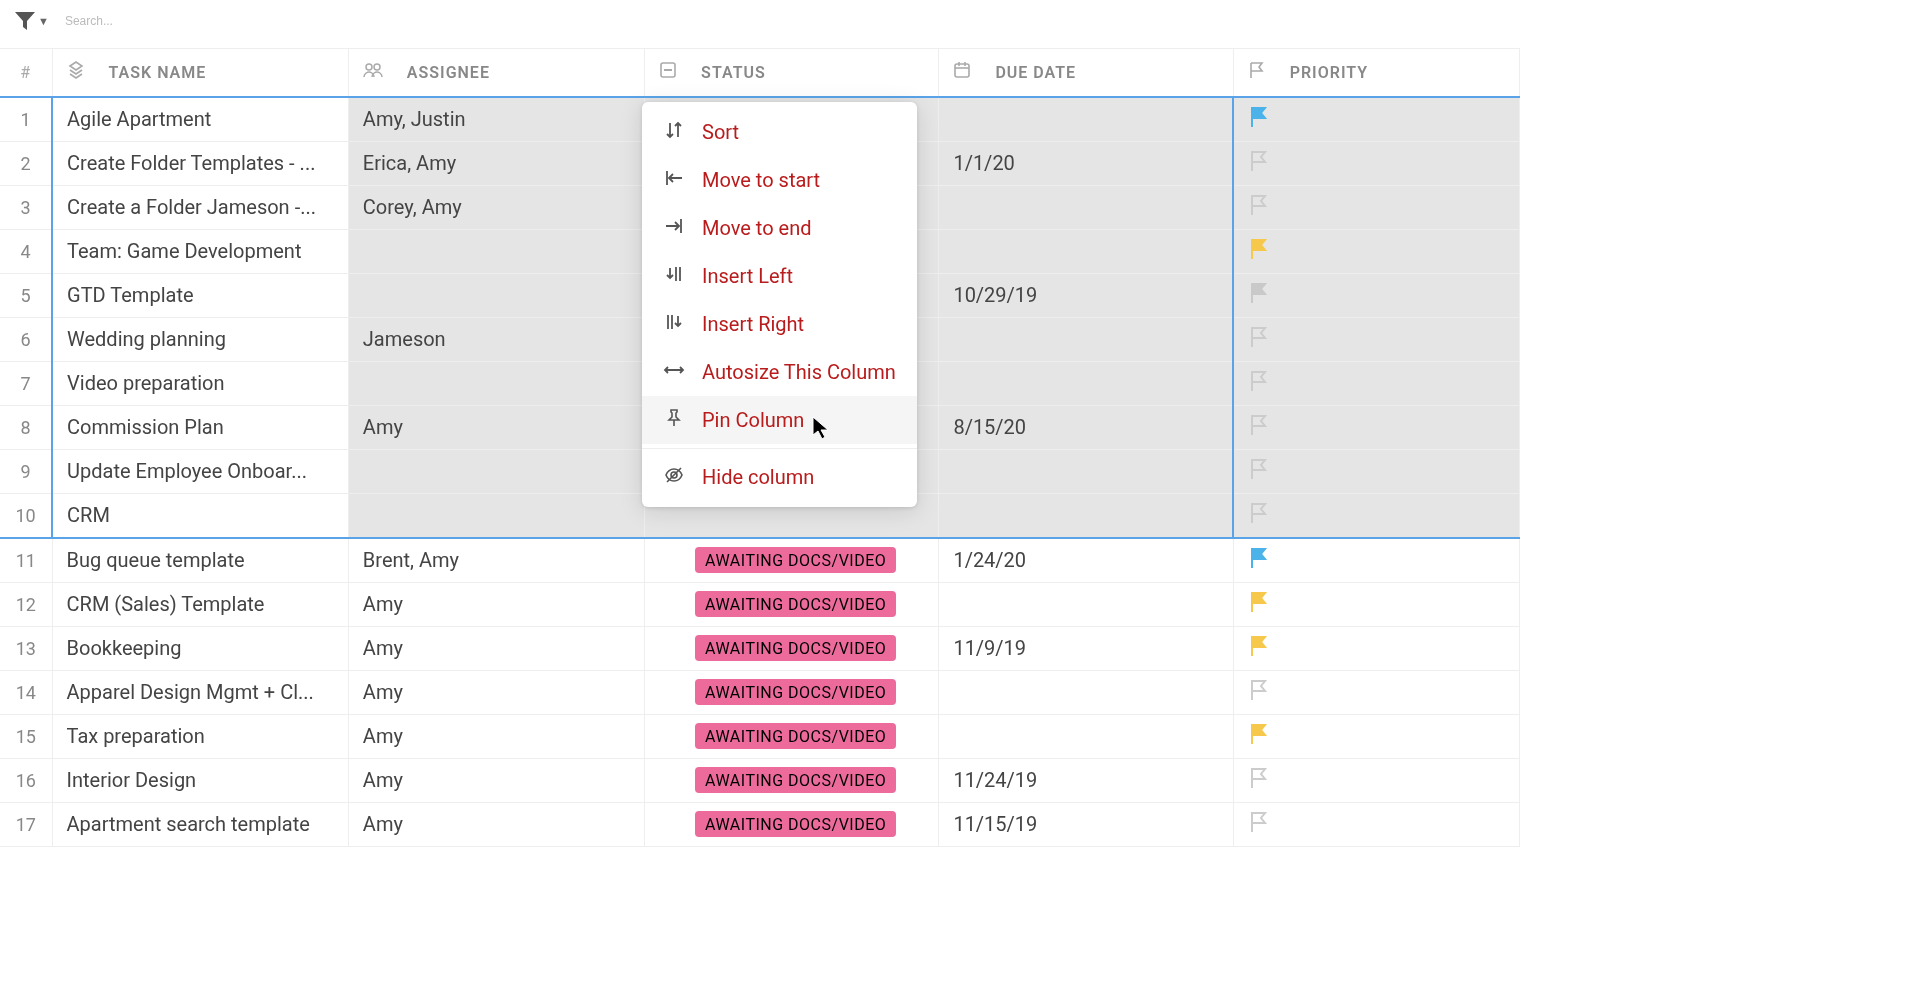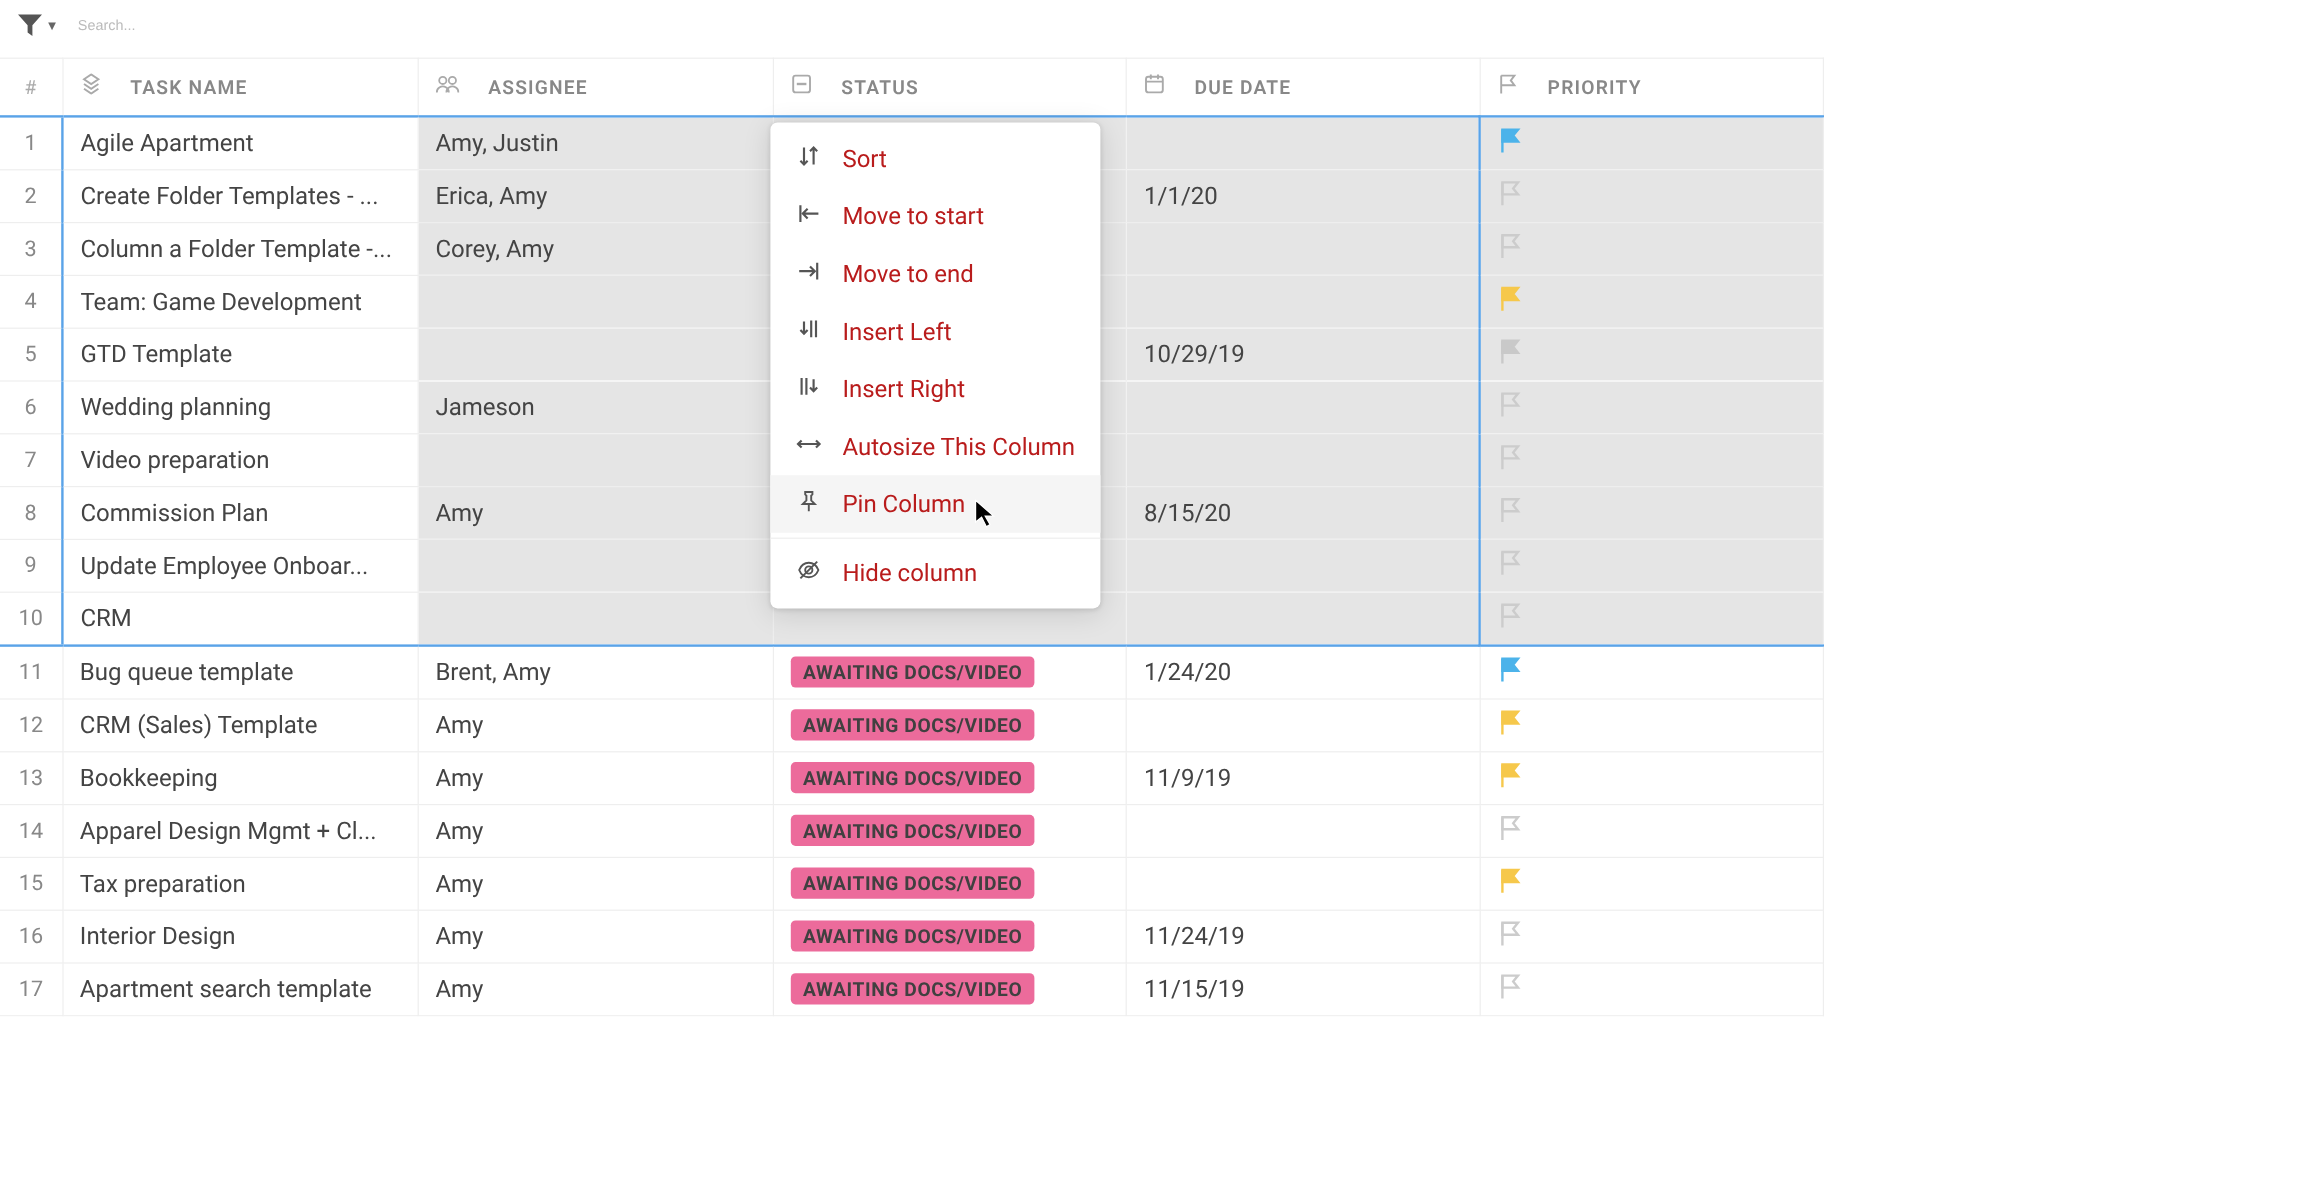--- a/index.html
+++ b/index.html
@@ -69,26 +69,27 @@
   tbody tr.sel td.rownum { background:#fff; }
   tbody tr.sel td.taskname-cell { background:#fff; }
   tbody tr.sel-first td { border-top: 2px solid #5aa3e8; }
   tbody tr.sel-last td  { border-bottom: 2px solid #5aa3e8; }
   tbody tr.sel td:nth-child(2) { border-left: 2px solid #5aa3e8; }
   tbody tr.sel td:nth-child(5).sel-right-edge { border-right: 2px solid #5aa3e8; }
 
   .badge {
     display:inline-block;
     background:#ec6b9b;
-    color:#404040;
-    font-weight:700;
+    color:#000000;
+    font-weight:400;
     font-size:16px;
     letter-spacing:0.5px;
     padding:4px 10px 3px 10px;
     border-radius:4px;
+    margin-left:36px;
   }
   .flag { width:22px; height:22px; display:inline-block; }
   .flag svg { width:22px; height:22px; }
 
   .col-num { width:52px; }
   .col-task { width:296px; }
   .col-assignee { width:296px; }
   .col-status { width:294px; }
   .col-date { width:294px; }
   .col-priority { width:286px; }
@@ -215,21 +216,21 @@
           <td>Erica, Amy</td>
           <td></td>
           <td class="sel-right-edge">1/1/20</td>
           <td><span class="flag"><svg viewBox="0 0 22 22">
                 <path d="M4 2 V21" stroke="#ccc" stroke-width="2"></path>
                 <path d="M4 2 H17 L13 7 L17 12 H4 Z" fill="none" stroke="#ccc" stroke-width="2"></path>
               </svg></span></td>
         </tr>
         <tr class="sel">
           <td class="rownum">3</td>
-          <td class="taskname-cell">Column a Folder Template -...</td>
+          <td class="taskname-cell">Create a Folder Jameson -...</td>
           <td>Corey, Amy</td>
           <td></td>
           <td class="sel-right-edge"></td>
           <td><span class="flag"><svg viewBox="0 0 22 22">
                 <path d="M4 2 V21" stroke="#ccc" stroke-width="2"></path>
                 <path d="M4 2 H17 L13 7 L17 12 H4 Z" fill="none" stroke="#ccc" stroke-width="2"></path>
               </svg></span></td>
         </tr>
         <tr class="sel">
           <td class="rownum">4</td>

